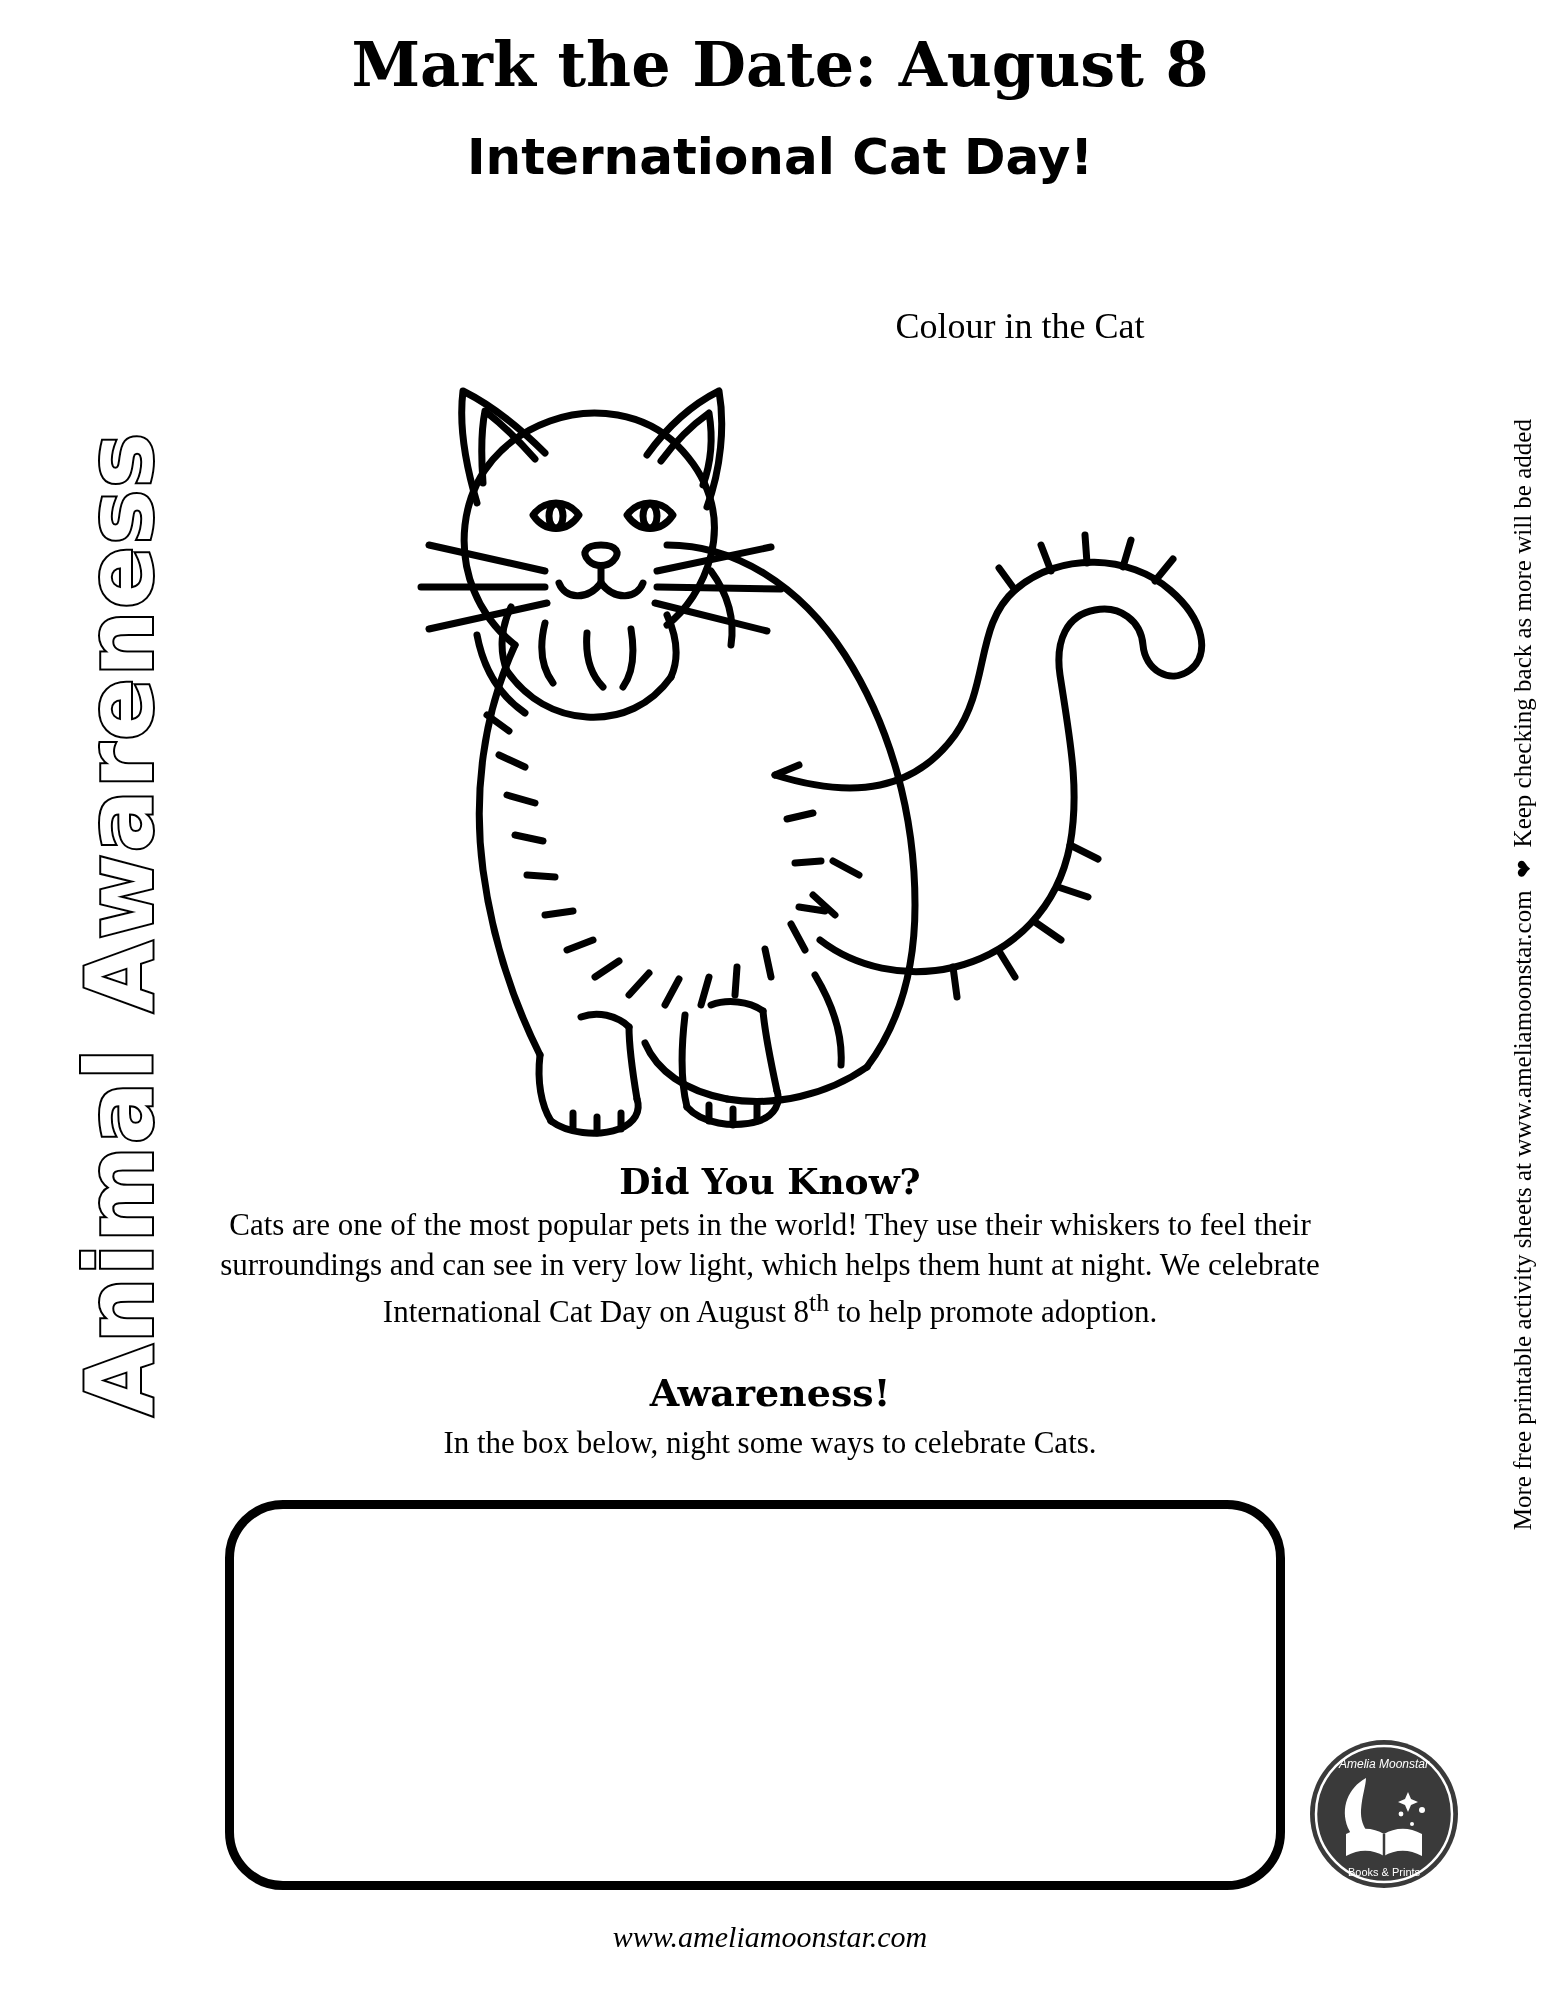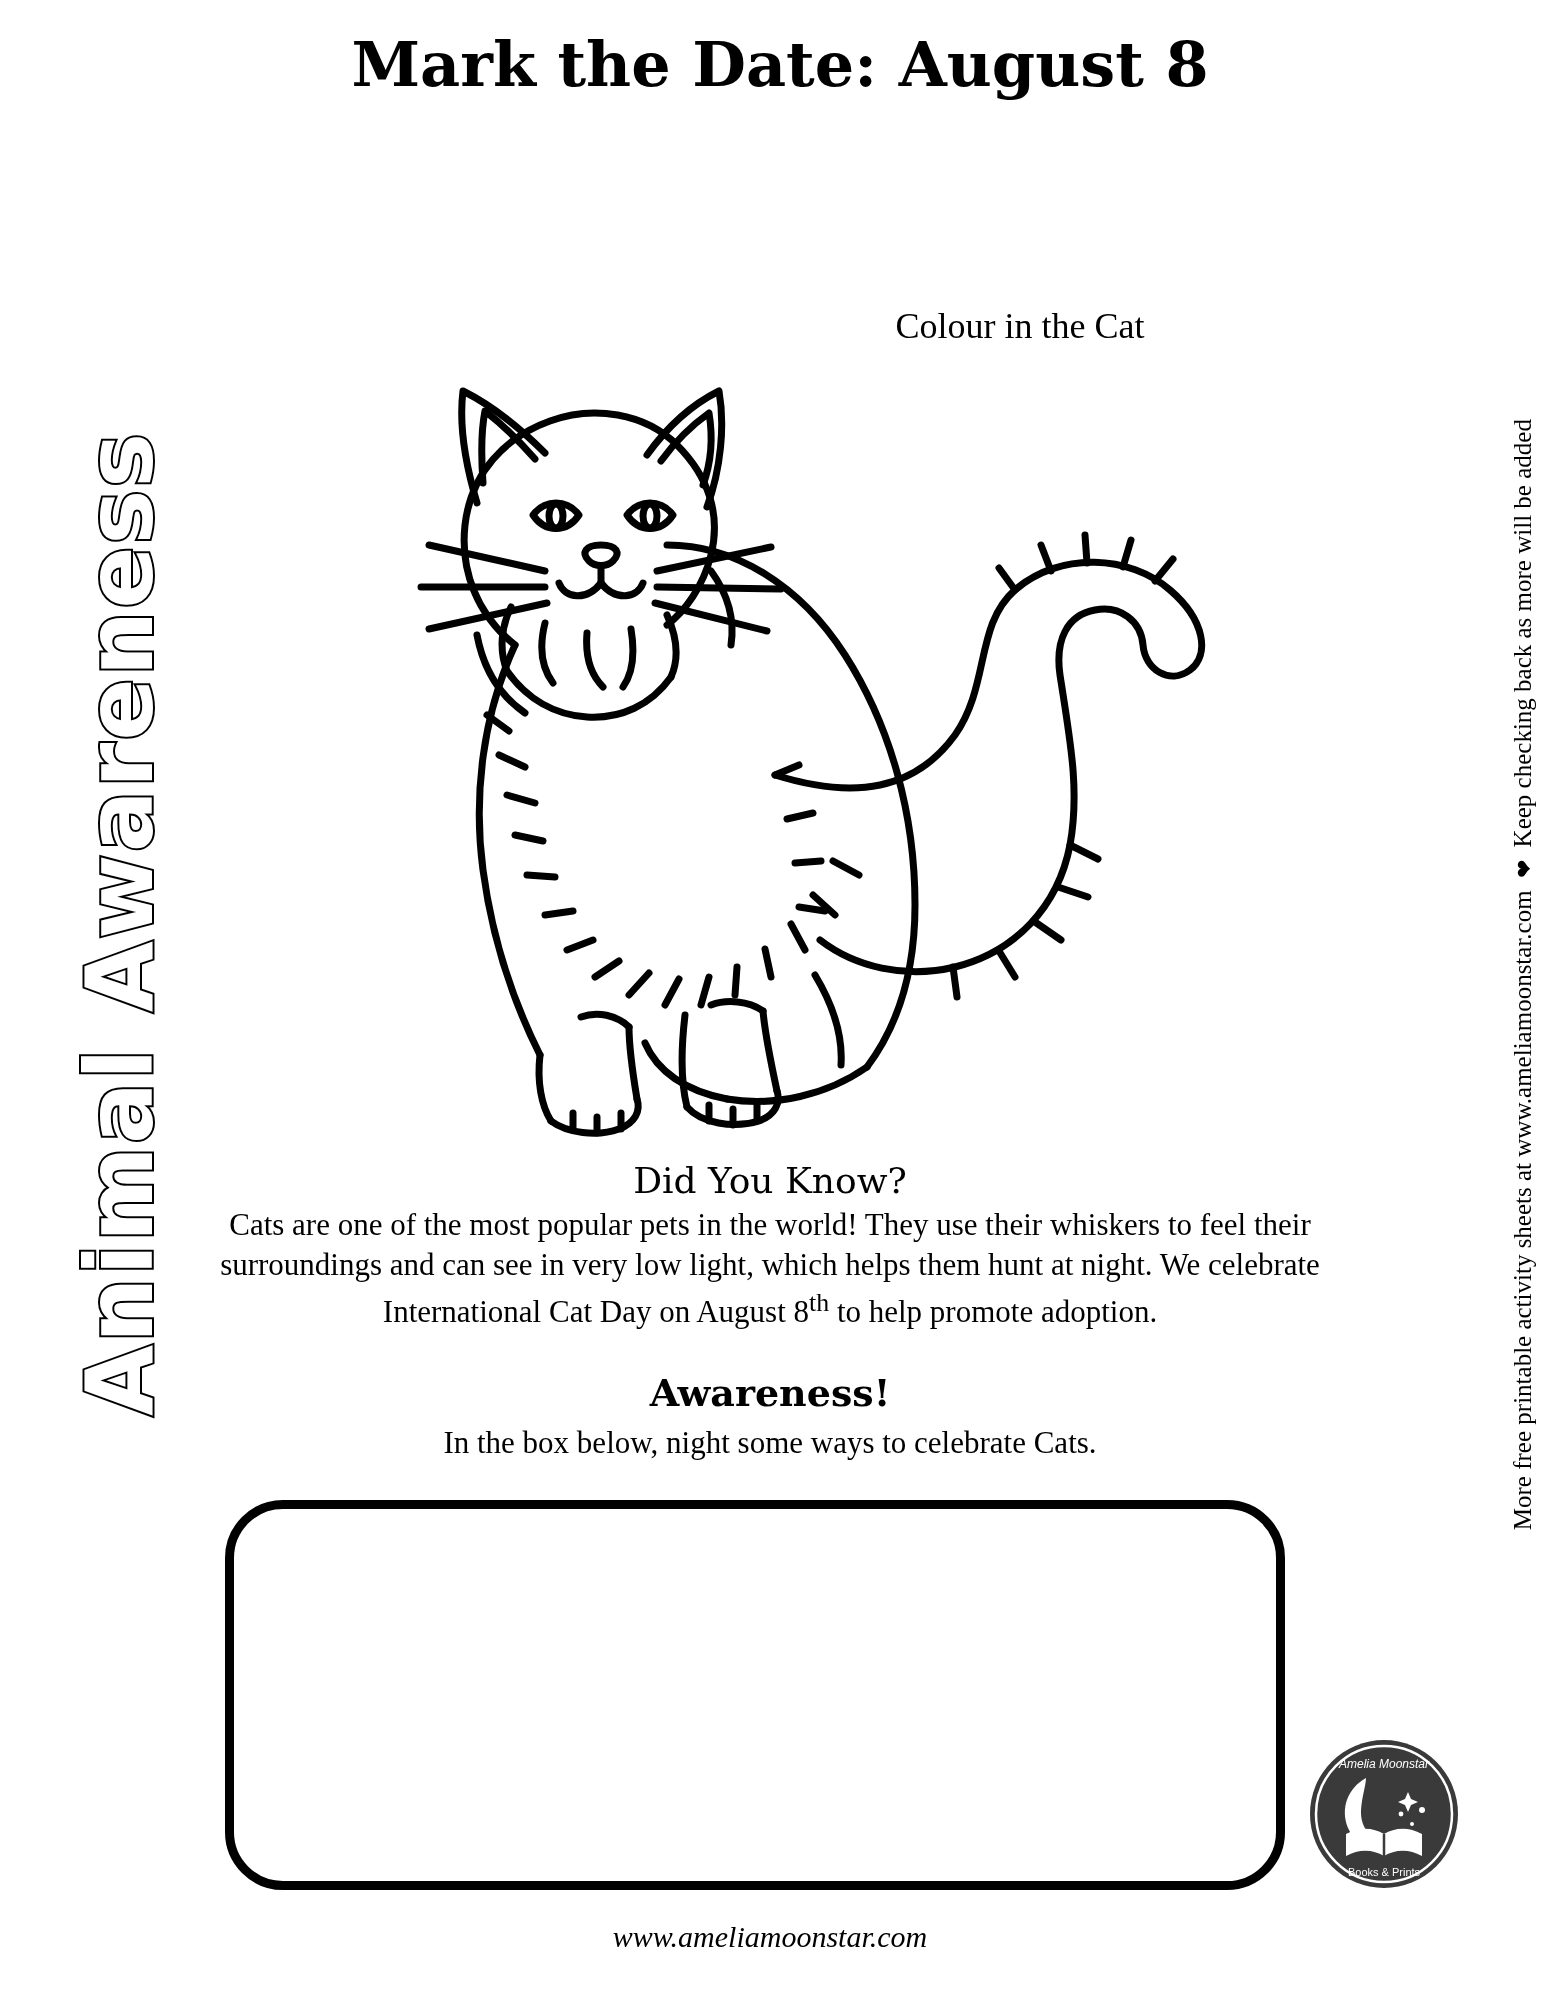--- a/index.html
+++ b/index.html
@@ -111,21 +111,21 @@
   }
 
   
   .did-you-know-head {
     position: absolute;
     left: 165px;
     top: 1160px;
     width: 1210px;
     text-align: center;
     font-family: "DejaVu Serif", serif;
-    font-weight: 400;
+    font-weight: 700;
     font-size: 36px;
   }
   .did-you-know-body {
     position: absolute;
     left: 160px;
     top: 1205px;
     width: 1220px;
     text-align: center;
     font-family: "Liberation Serif", serif;
     font-size: 31px;
@@ -196,20 +196,21 @@
 
   <div class="right-rail">
     <div class="vertical-note">
       <span>More free printable activity sheets at www.ameliamoonstar.com</span>
       <span class="heart-glyph">❤</span>
       <span>Keep checking back as more will be added</span>
     </div>
   </div>
 
   <div class="title-main">Mark the Date: August 8</div>
+  <div class="title-sub">International Cat Day!</div>
   <div class="colour-label">Colour in the Cat</div>
 
   <div class="cat-art">
     <svg viewBox="0 0 1030 950" width="1030" height="950" xmlns="http://www.w3.org/2000/svg">
       <g fill="none" stroke="#000000" stroke-width="7" stroke-linecap="round" stroke-linejoin="round">
 
         <path d="M560 560 C640 585 700 575 740 520 C775 470 760 410 800 375
                  C845 336 915 340 955 375 C990 405 995 440 975 455
                  C955 470 930 455 928 430 C926 406 905 390 880 395
                  C852 400 840 425 845 460 C855 525 865 575 855 630

